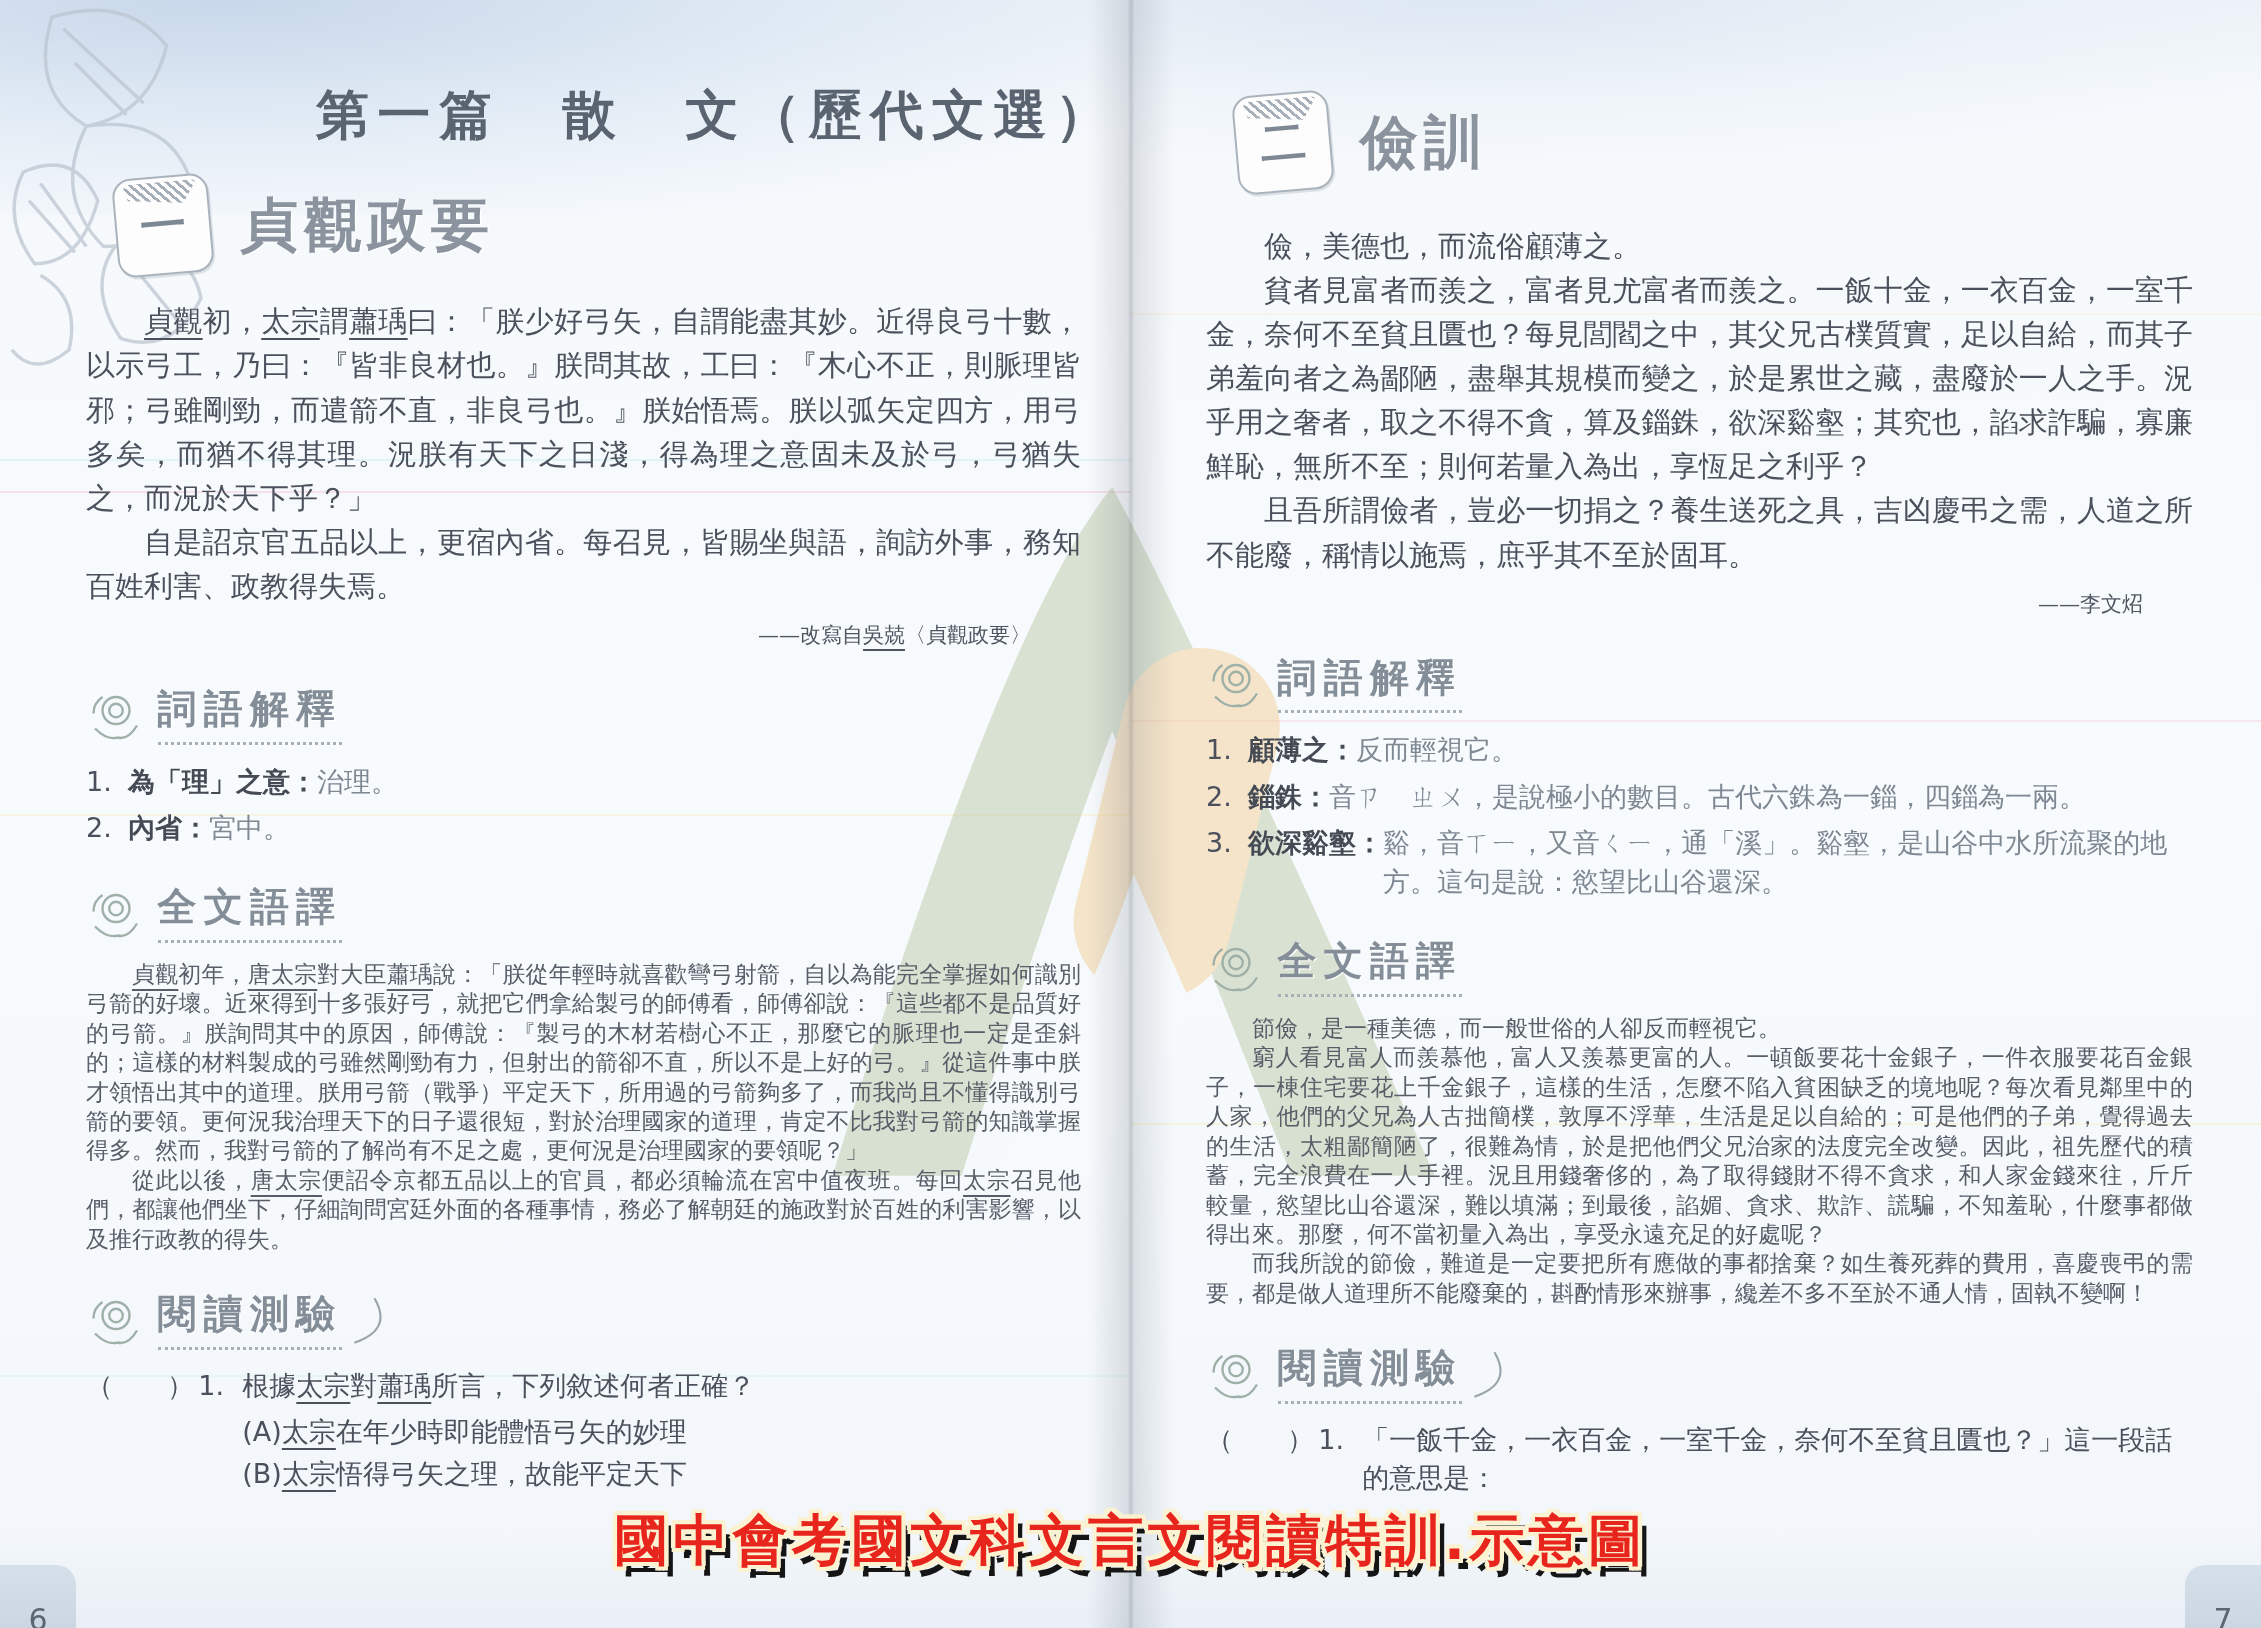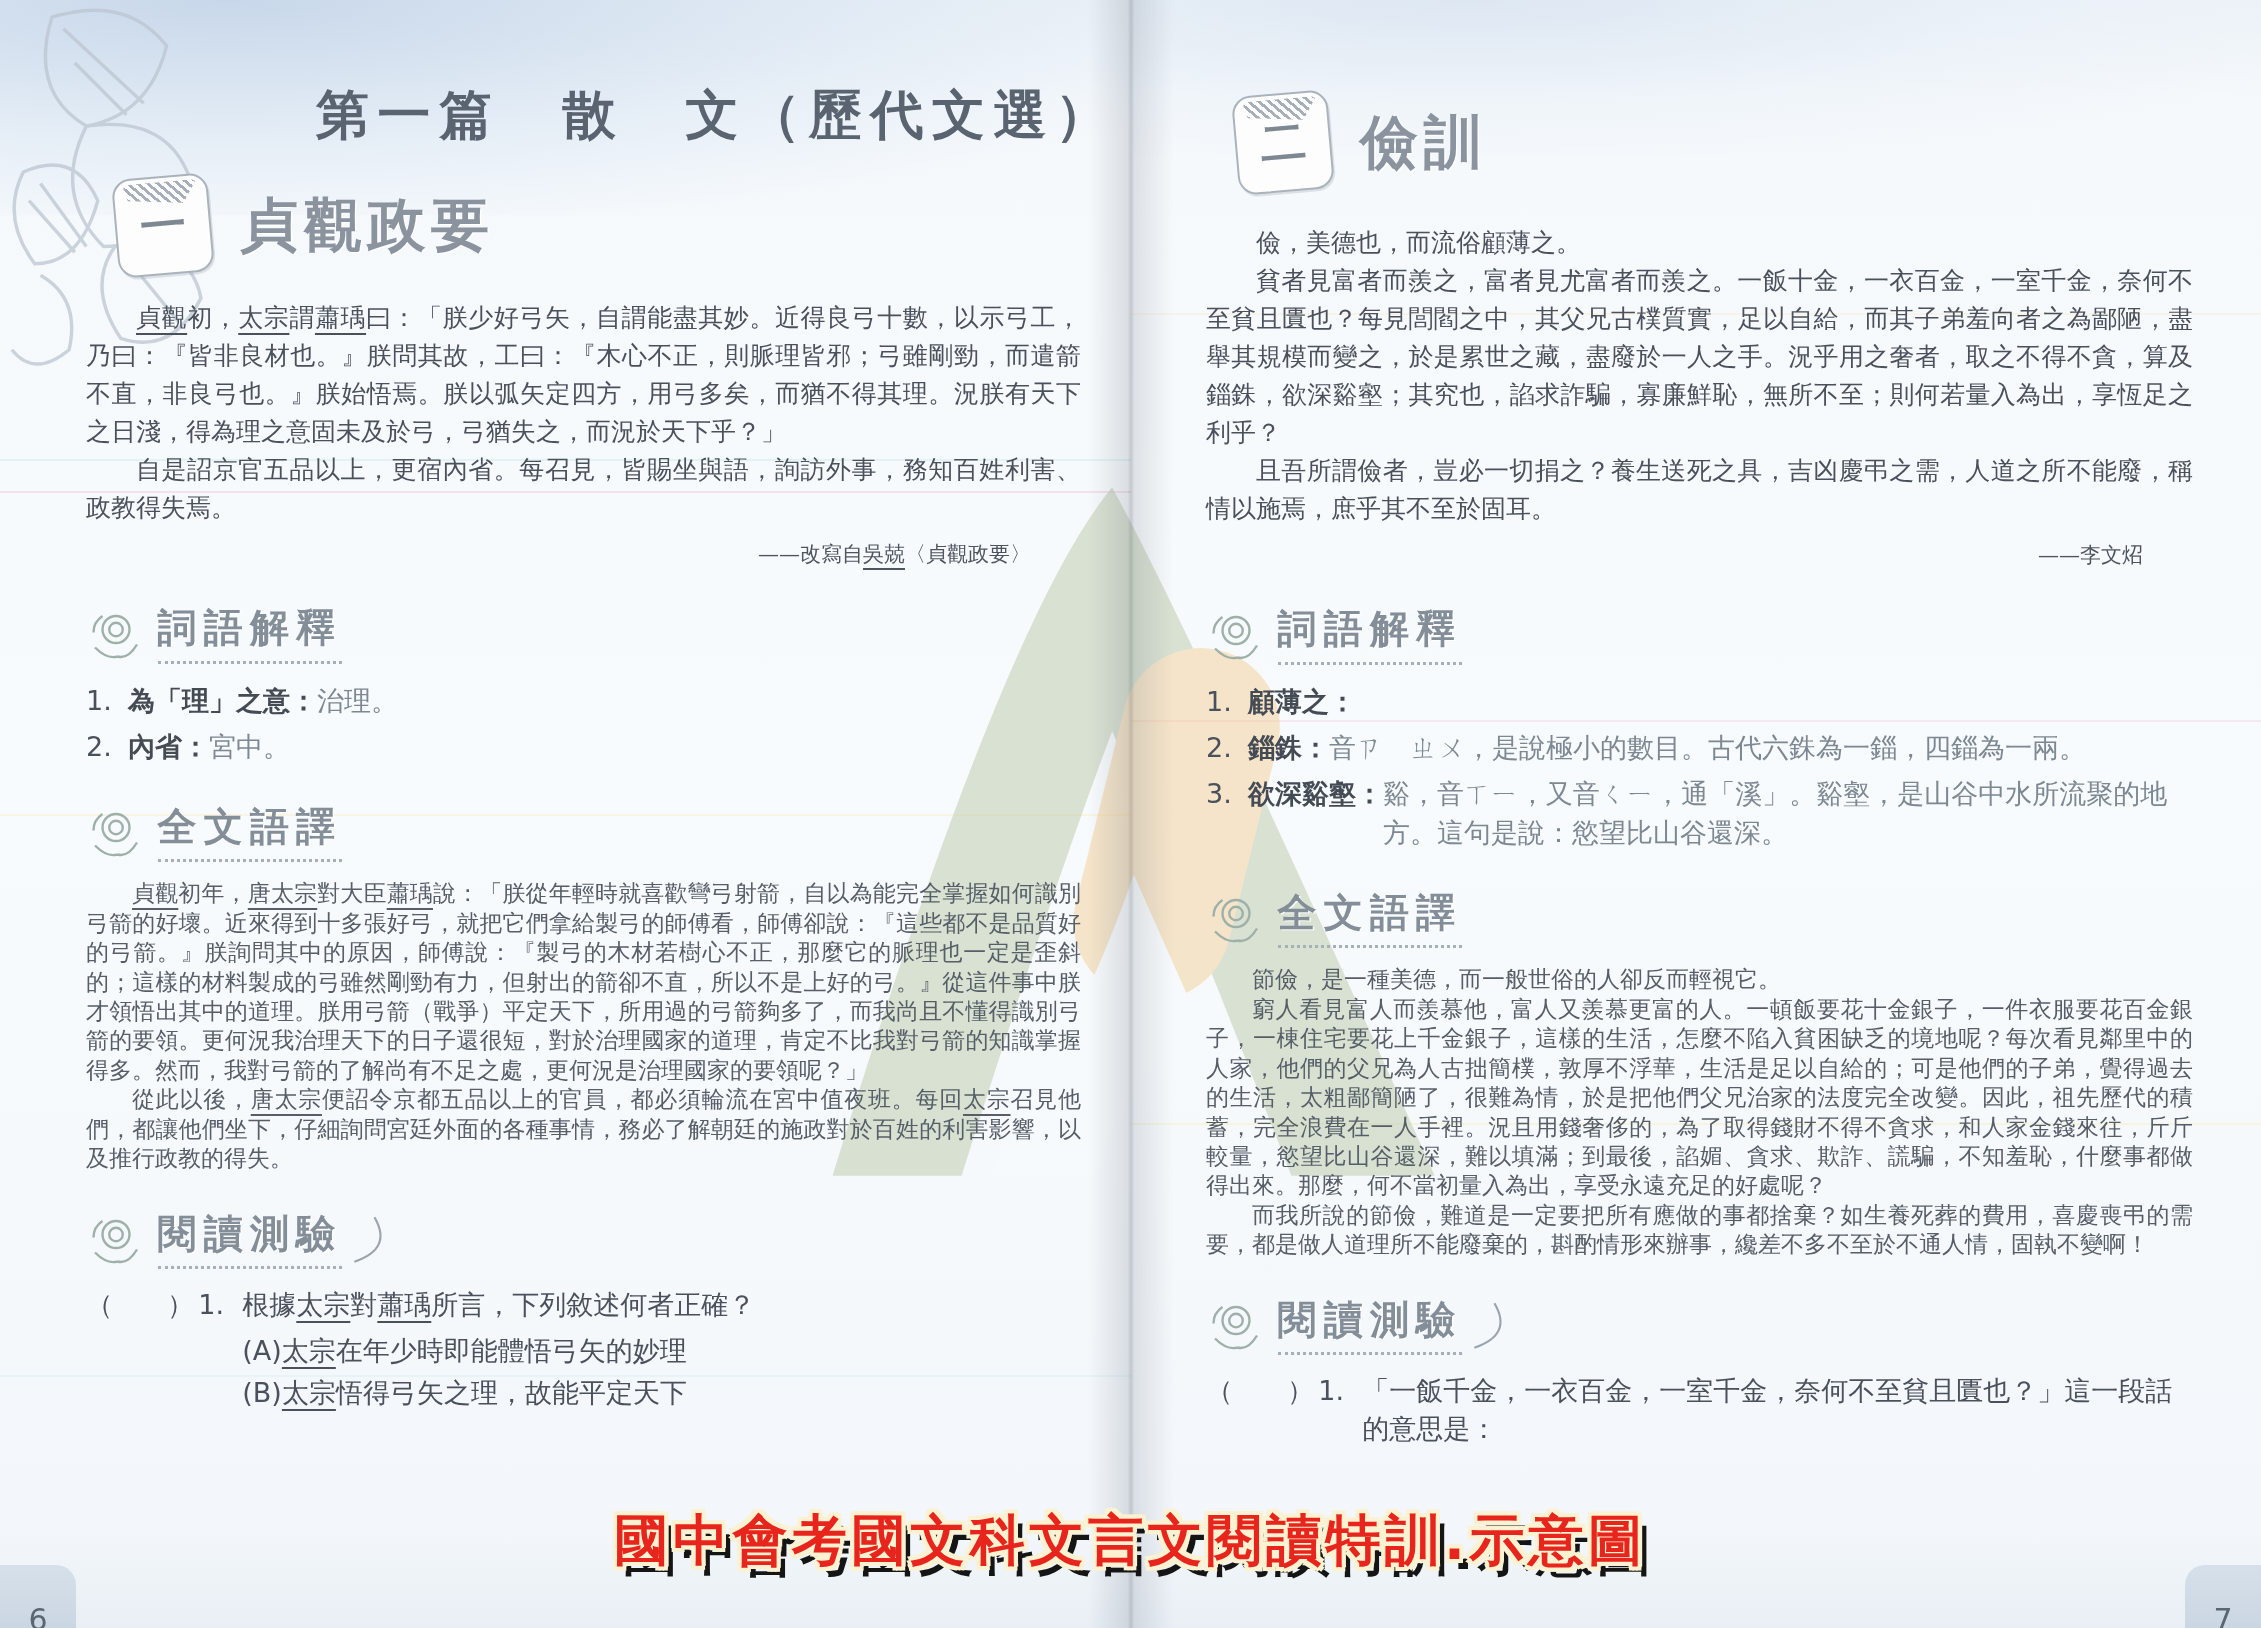--- a/index.html
+++ b/index.html
@@ -37,21 +37,21 @@
     clip-path:polygon(0 0,100% 0,80% 100%,6% 72%);opacity:.85;}
   .section-title{font-family:"DejaVu Sans","Liberation Sans",sans-serif;font-weight:bold;
     font-size:58px;color:#8a939e;letter-spacing:5.7px;text-shadow:1.4px 1.4px 0 rgba(255,255,255,.9);}
   .feature-head{display:flex;align-items:flex-end;gap:11.5px;margin:33px 0 17px 0;}
   .feature-title{font-family:"DejaVu Sans","Liberation Sans",sans-serif;font-weight:bold;
     font-size:39px;color:#848e98;letter-spacing:7.2px;padding-bottom:5.7px;
     border-bottom:3.6px dotted #a6b0b9;text-shadow:1.4px 1.4px 0 rgba(255,255,255,.85);}
   .flower{width:60px;height:60px;flex:0 0 auto;}
   .arc{margin-left:-4.3px;margin-bottom:2.9px;}
   
-  .passage p{margin:0;font-size:25px;line-height:1.52;text-align:justify;color:#4b515c;text-indent:2em;}
+  .passage p{margin:0;font-size:29px;line-height:1.52;text-align:justify;color:#4b515c;text-indent:2em;}
   .attribution{margin:13px 50px 0 0;text-align:right;font-size:21px;color:#4e5560;}
   .pn{text-decoration:underline;text-decoration-thickness:1.8px;text-underline-offset:6.5px;}
   .vocab{margin:0;}
   .vocab-item{display:flex;align-items:flex-start;font-size:27px;line-height:1.45;margin-bottom:7.2px;}
   .vnum{width:42px;flex:0 0 auto;font-family:"DejaVu Sans","Liberation Sans",sans-serif;color:#4b515c;}
   .vterm{font-family:"DejaVu Sans","Liberation Sans",sans-serif;font-weight:bold;color:#454b54;white-space:nowrap;}
   .vdef{color:#7d8893;flex:1;}
   .translation p{margin:0;font-size:23px;line-height:1.28;text-align:justify;color:#575e68;text-indent:2em;}
   
   .quiz-item{display:flex;align-items:flex-start;font-size:27px;line-height:1.4;margin-bottom:11.5px;
@@ -211,20 +211,21 @@
             <circle cx="20" cy="17" r="4.5"></circle>
           <path d="M6 29 q8 8 15 6 M34 27 q-6 10 -13 8 M11 8 q-6 4 -6 11"></path>
         </g>
       </svg>
       <div class="feature-title">詞語解釋</div>
     </div>
     <div class="vocab">
       <div class="vocab-item">
         <span class="vnum">1.</span>
         <span class="vterm">顧薄之：</span>
+        <span class="vdef">反而輕視它。</span>
       </div>
       <div class="vocab-item">
         <span class="vnum">2.</span>
         <span class="vterm">錙銖：</span>
         <span class="vdef">音ㄗ　ㄓㄨ，是說極小的數目。古代六銖為一錙，四錙為一兩。</span>
       </div>
       <div class="vocab-item">
         <span class="vnum">3.</span>
         <span class="vterm">欲深谿壑：</span>
         <span class="vdef">谿，音ㄒㄧ，又音ㄑㄧ，通「溪」。谿壑，是山谷中水所流聚的地方。這句是說：慾望比山谷還深。</span>

